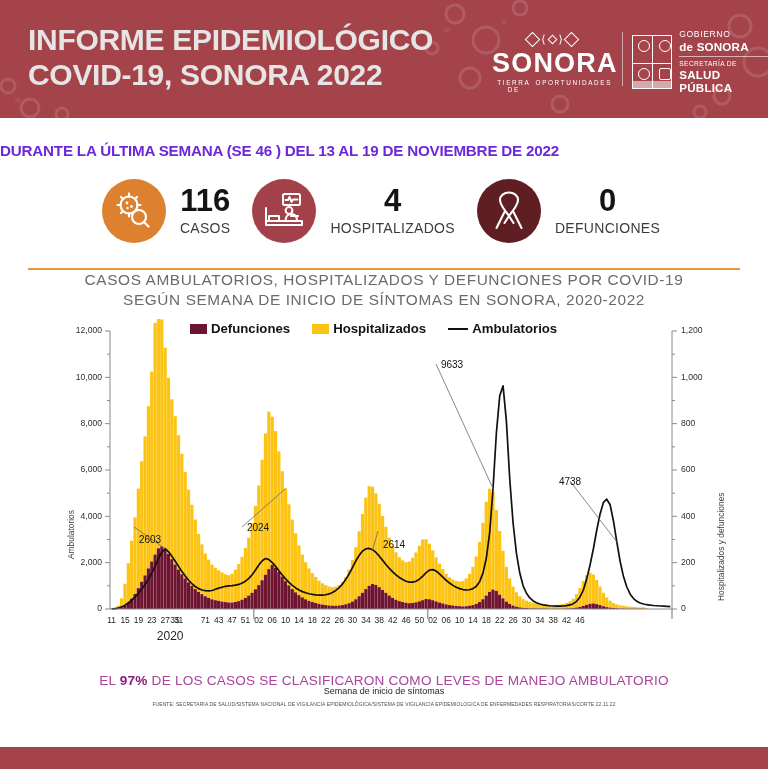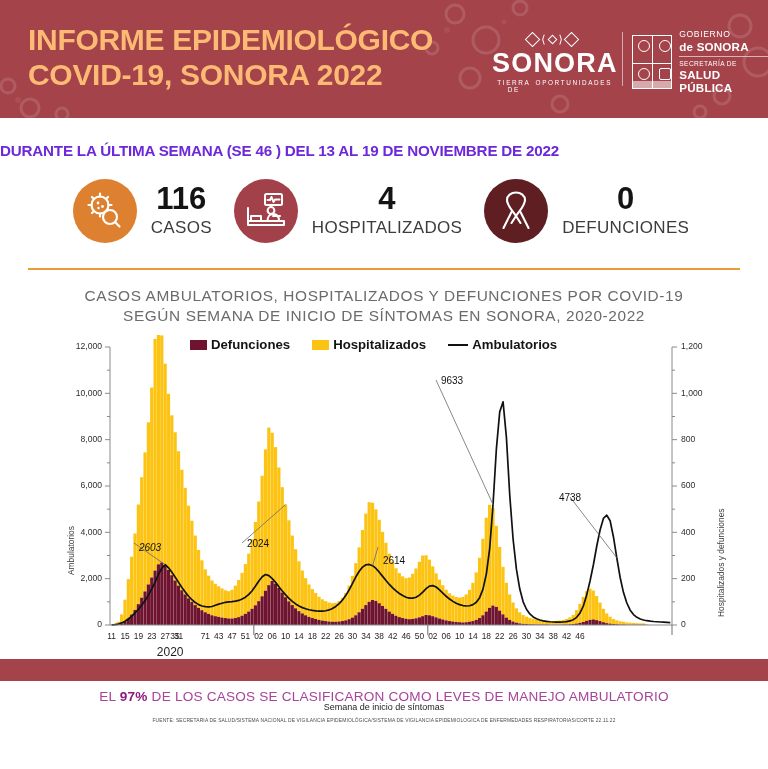--- a/index.html
+++ b/index.html
@@ -14,21 +14,21 @@
   
   .header {
     position: relative;
     height: 118px;
     background: #a4434a;
     overflow: hidden;
   }
   .header-deco { position: absolute; inset: 0; opacity: .13; }
   .header-title {
     position: absolute; left: 28px; top: 22px;
-    color: #fdba74;
+    color: #e5e5e5;
     font-weight: bold;
     font-size: 30px;
     line-height: 1.17;
     letter-spacing: -0.3px;
     font-family: "Liberation Sans", sans-serif;
     white-space: pre-line;
   }
   .logo-sonora {
     position: absolute; left: 492px; top: 30px;
     width: 120px; text-align: center;
@@ -76,25 +76,25 @@
     display: flex; justify-content: center; align-items: center;
     gap: 0px; margin-top: 20px; padding-left: 16px;
   }
   .stat { display: flex; align-items: center; }
   .stat .circle {
     width: 64px; height: 64px; border-radius: 50%;
     display:flex; align-items:center; justify-content:center; flex: 0 0 auto;
   }
   .stat .nums { margin-left: 14px; margin-right: 22px; text-align: center; }
   .stat .big { font-weight: bold; font-size: 31px; color: #141414; line-height: .95; }
-  .stat .cap { font-size: 17px; color: #3c3c3c; letter-spacing: .3px; margin-top: 5px; }
+  .stat .cap { font-size: 14px; color: #3c3c3c; letter-spacing: .3px; margin-top: 5px; }
   .accent-rule { position:absolute; left: 28px; right: 28px; bottom: 0; height: 2.3px; background:#E79C3C; }
 
   
-  .chart-sec { position: relative; padding-top: 16px; height: 411px; }
+  .chart-sec { position: relative; height: 499px; }
   .chart-title {
     text-align: center; color: #6b6b6b; font-size: 15.4px;
     line-height: 1.28; letter-spacing: .6px; font-weight: normal;
     white-space: pre-line;
   }
   .plotwrap { position: relative; margin-top: 10px; height: 330px; }
 
   
   .axis-lbl-left {
     position: absolute; left: 66px; top: 240px; font-size: 8.4px; color: #3b3b3b;
@@ -684,21 +684,21 @@
           <div class="xtick" style="left: 499.72px; top: 296px;">22</div>
           <div class="xtick" style="left: 513.101px; top: 296px;">26</div>
           <div class="xtick" style="left: 526.482px; top: 296px;">30</div>
           <div class="xtick" style="left: 539.863px; top: 296px;">34</div>
           <div class="xtick" style="left: 553.244px; top: 296px;">38</div>
           <div class="xtick" style="left: 566.625px; top: 296px;">42</div>
           <div class="xtick" style="left: 580.006px; top: 296px;">46</div>
           <div class="yearlbl" style="left: 170.214px; top: 310px;">2020</div>
         </div>
       <div id="annots">
-          <div class="annot" style="left: 150px; top: 212px; font-style: italic;">2603</div>
+          <div class="annot" style="left: 150px; top: 220px;">2603</div>
           <div class="annot" style="left: 258px; top: 208px;">2024</div>
           <div class="annot" style="left: 394px; top: 225px;">2614</div>
           <div class="annot" style="left: 452px; top: 45px;">9633</div>
           <div class="annot" style="left: 570px; top: 162px;">4738</div>
         </div>
       <div id="legend" style="position: absolute; left: 190px; top: 2px; display: flex; gap: 22px; align-items: center;">
           <div style="display: flex; align-items: center; gap: 4px;">
             <span style="width: 17px; height: 10px; background: rgb(110, 20, 48);"></span>
             <span style="font-size: 13.2px; font-weight: bold; color: rgb(20, 20, 20);">Defunciones</span>
           </div>

